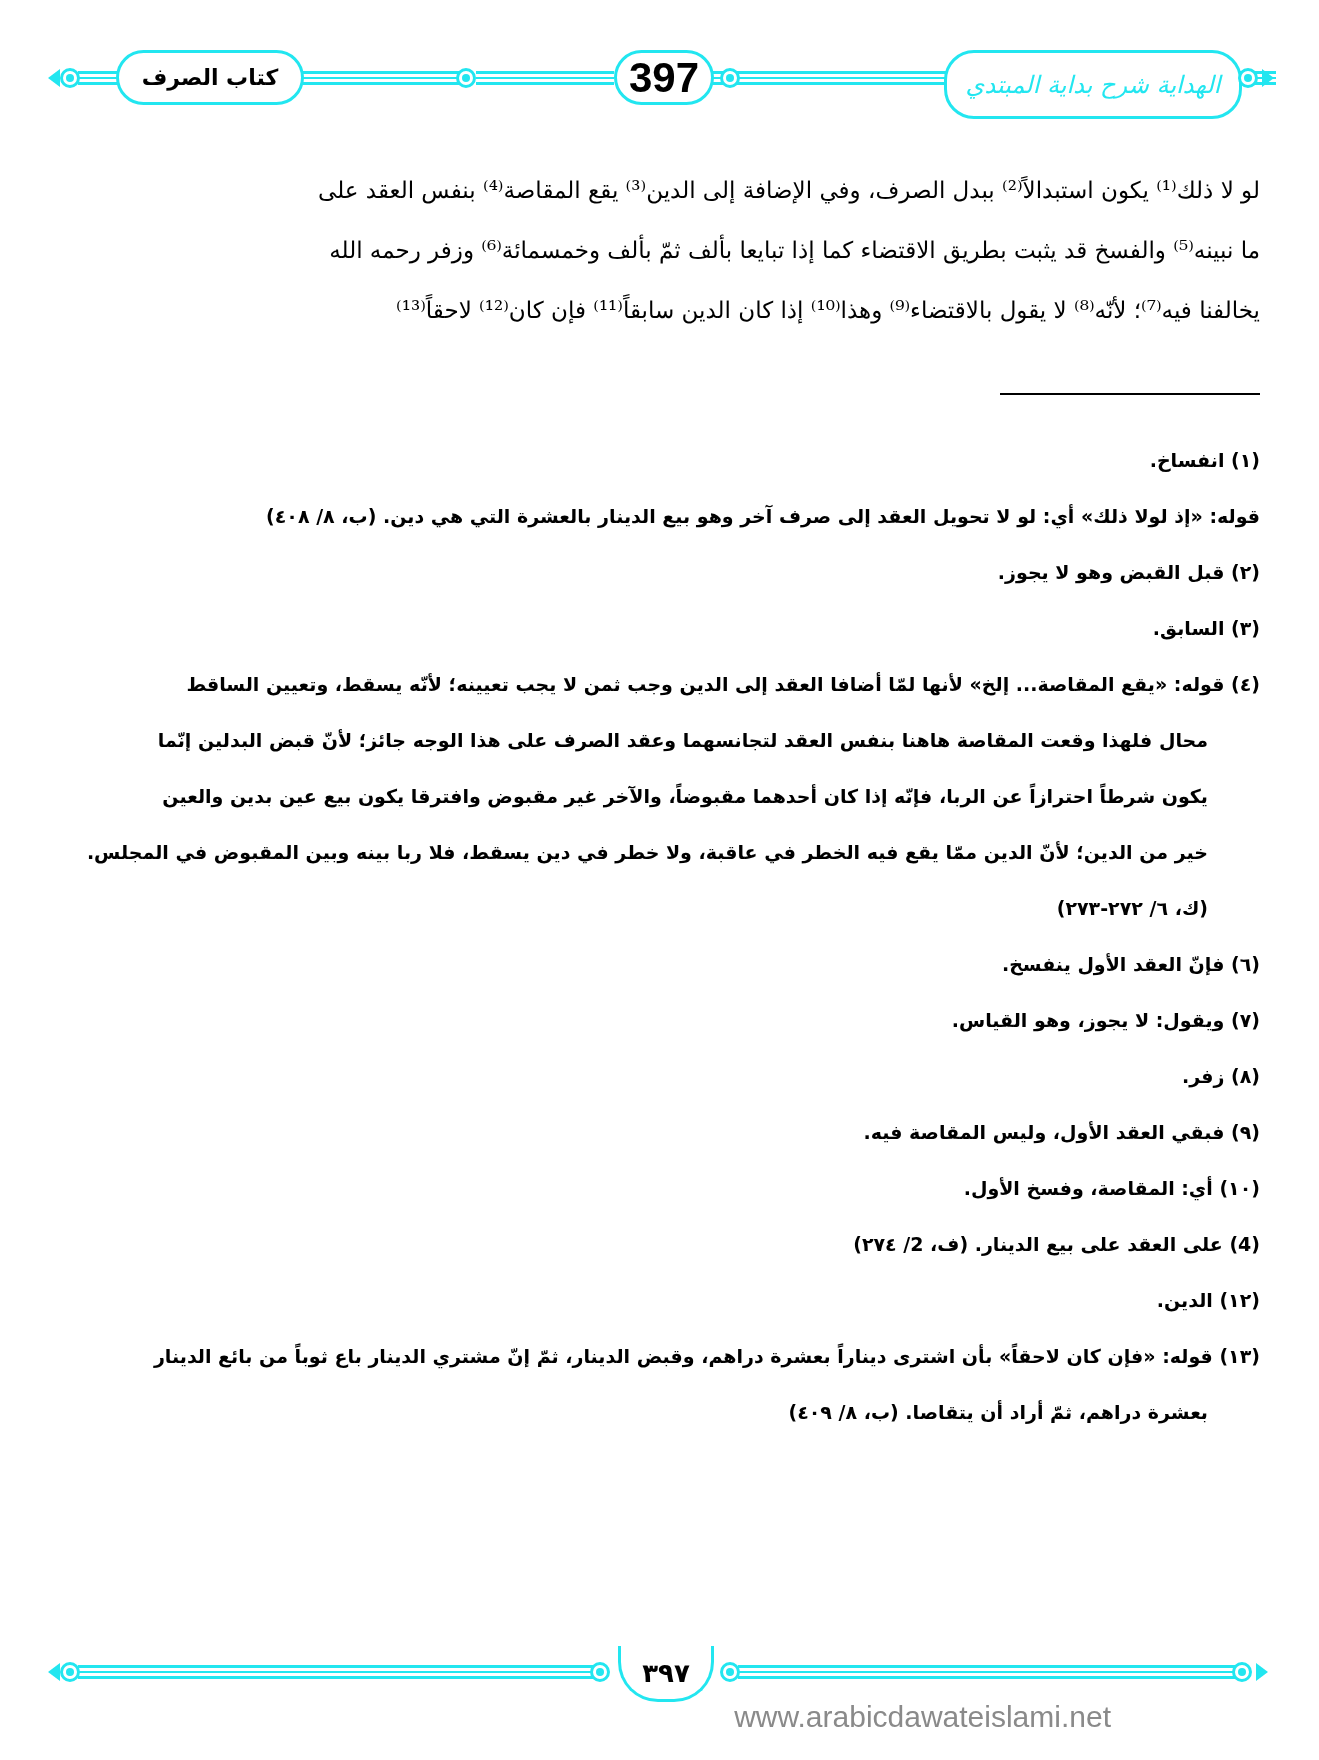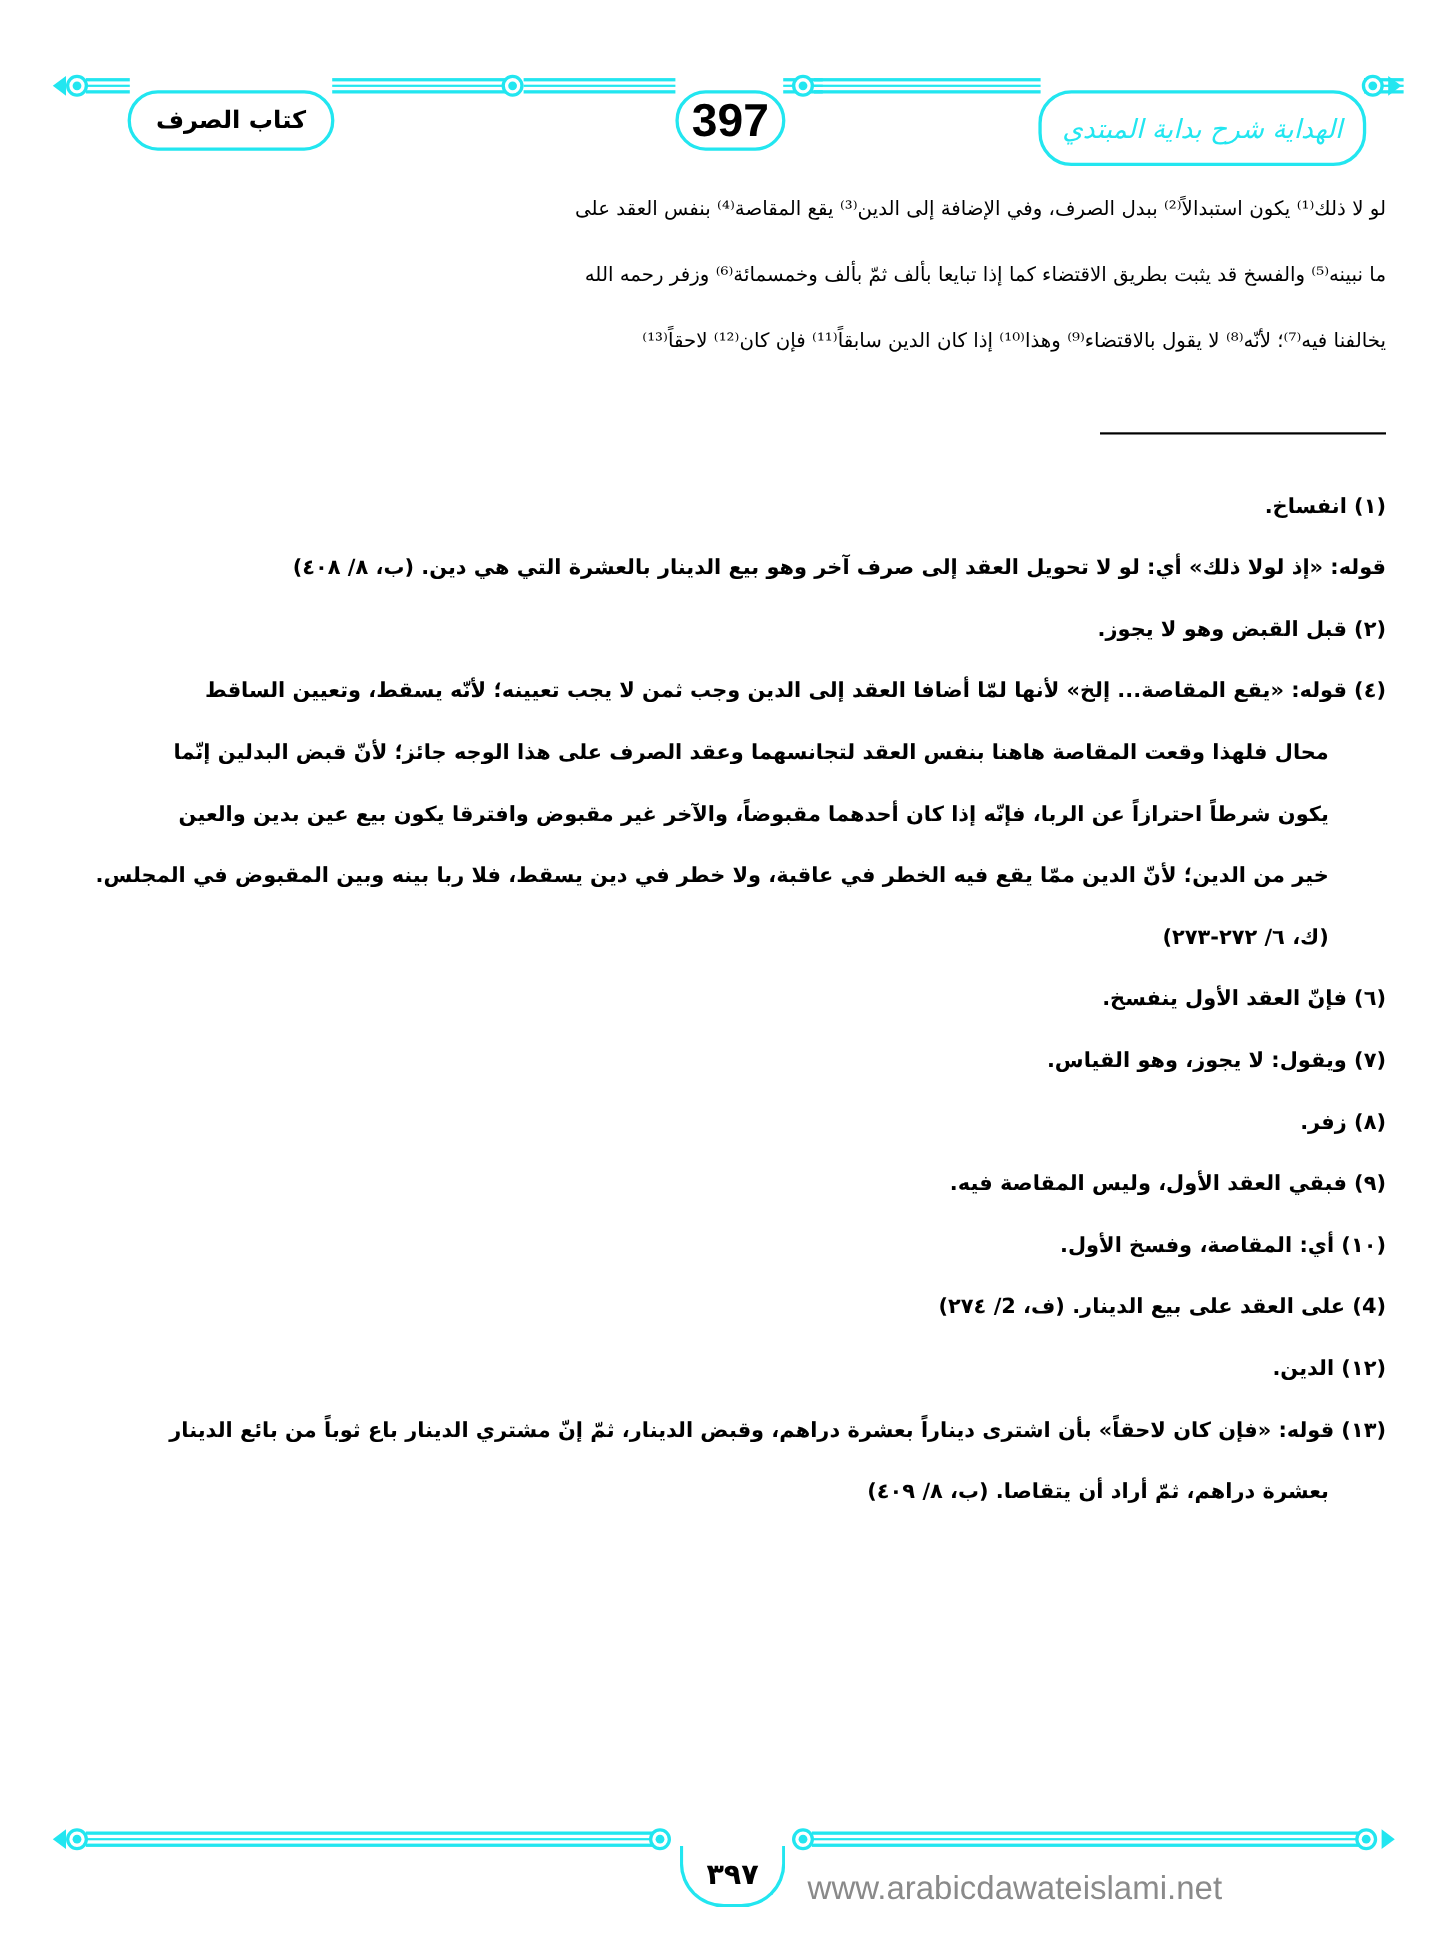--- a/index.html
+++ b/index.html
@@ -27,37 +27,37 @@
       content: ""; position: absolute; left: 3px; top: 3px; width: 8px; height: 8px; border-radius: 50%; background: #22e6f0;
     }
     .arrow-l, .arrow-r {
       position: absolute; width: 0; height: 0;
       border-top: 9px solid transparent; border-bottom: 9px solid transparent;
     }
     .arrow-l { border-right: 12px solid #22e6f0; }
     .arrow-r { border-left: 12px solid #22e6f0; }
     .pill {
       position: absolute; background: #fff; border: 3px solid #22e6f0; border-radius: 30px;
-      box-sizing: border-box; display: flex; align-items: center; justify-content: center; margin-top: 32px;
+      box-sizing: border-box; display: flex; align-items: center; justify-content: center;
     }
     .chapter-title {
       font-family: "DejaVu Sans", "Liberation Sans", sans-serif; font-weight: bold; font-size: 22px;
     }
     .page-number-top {
       font-family: "Liberation Sans", "DejaVu Sans", sans-serif; font-weight: bold; font-size: 42px;
     }
     .book-title {
       font-family: "DejaVu Serif", serif; font-style: italic; font-size: 24px; color: #22e6f0;
     }
 
     
     .main-text {
       position: absolute; left: 82px; top: 160px; width: 1178px;
       direction: rtl; text-align: justify; text-align-last: right;
-      font-size: 18px; line-height: 60px; font-family: "DejaVu Serif", "Liberation Serif", serif;
+      font-size: 23px; line-height: 60px; font-family: "DejaVu Serif", "Liberation Serif", serif;
     }
     .sep {
       position: absolute; left: 1000px; top: 393px; width: 260px; height: 2px; background: #000;
     }
 
     
     .footnotes {
       position: absolute; left: 82px; top: 432px; width: 1178px;
       direction: rtl; font-family: "DejaVu Sans", "Liberation Sans", sans-serif; font-weight: bold;
       font-size: 19px; line-height: 56px;
@@ -123,20 +123,24 @@
     <span>(١)</span>
     <span>انفساخ.</span>
   </p>
   <p class="fn">
     <span>قوله: «إذ لولا ذلك»</span>
     <span>أي: لو لا تحويل العقد إلى صرف آخر وهو بيع الدينار بالعشرة التي هي دين. (ب، ٨/ ٤٠٨)</span>
   </p>
   <p class="fn">
     <span>(٢)</span>
     <span>قبل القبض وهو لا يجوز.</span>
+  </p>
+  <p class="fn">
+    <span>(٣)</span>
+    <span>السابق.</span>
   </p>
   <p class="fn">
     <span>(٤)</span>
     <span>قوله: «يقع المقاصة... إلخ»</span>
     <span>لأنها لمّا أضافا العقد إلى الدين وجب ثمن لا يجب تعيينه؛ لأنّه يسقط، وتعيين الساقط</span>
     <span class="cont">محال فلهذا وقعت المقاصة هاهنا بنفس العقد لتجانسهما وعقد الصرف على هذا الوجه جائز؛ لأنّ قبض البدلين إنّما</span>
     <span class="cont">يكون شرطاً احترازاً عن الربا، فإنّه إذا كان أحدهما مقبوضاً، والآخر غير مقبوض وافترقا يكون بيع عين بدين والعين</span>
     <span class="cont">خير من الدين؛ لأنّ الدين ممّا يقع فيه الخطر في عاقبة، ولا خطر في دين يسقط، فلا ربا بينه وبين المقبوض في المجلس.</span>
     <span class="src-block">(ك، ٦/ ٢٧٢-٢٧٣)</span>
   </p>

